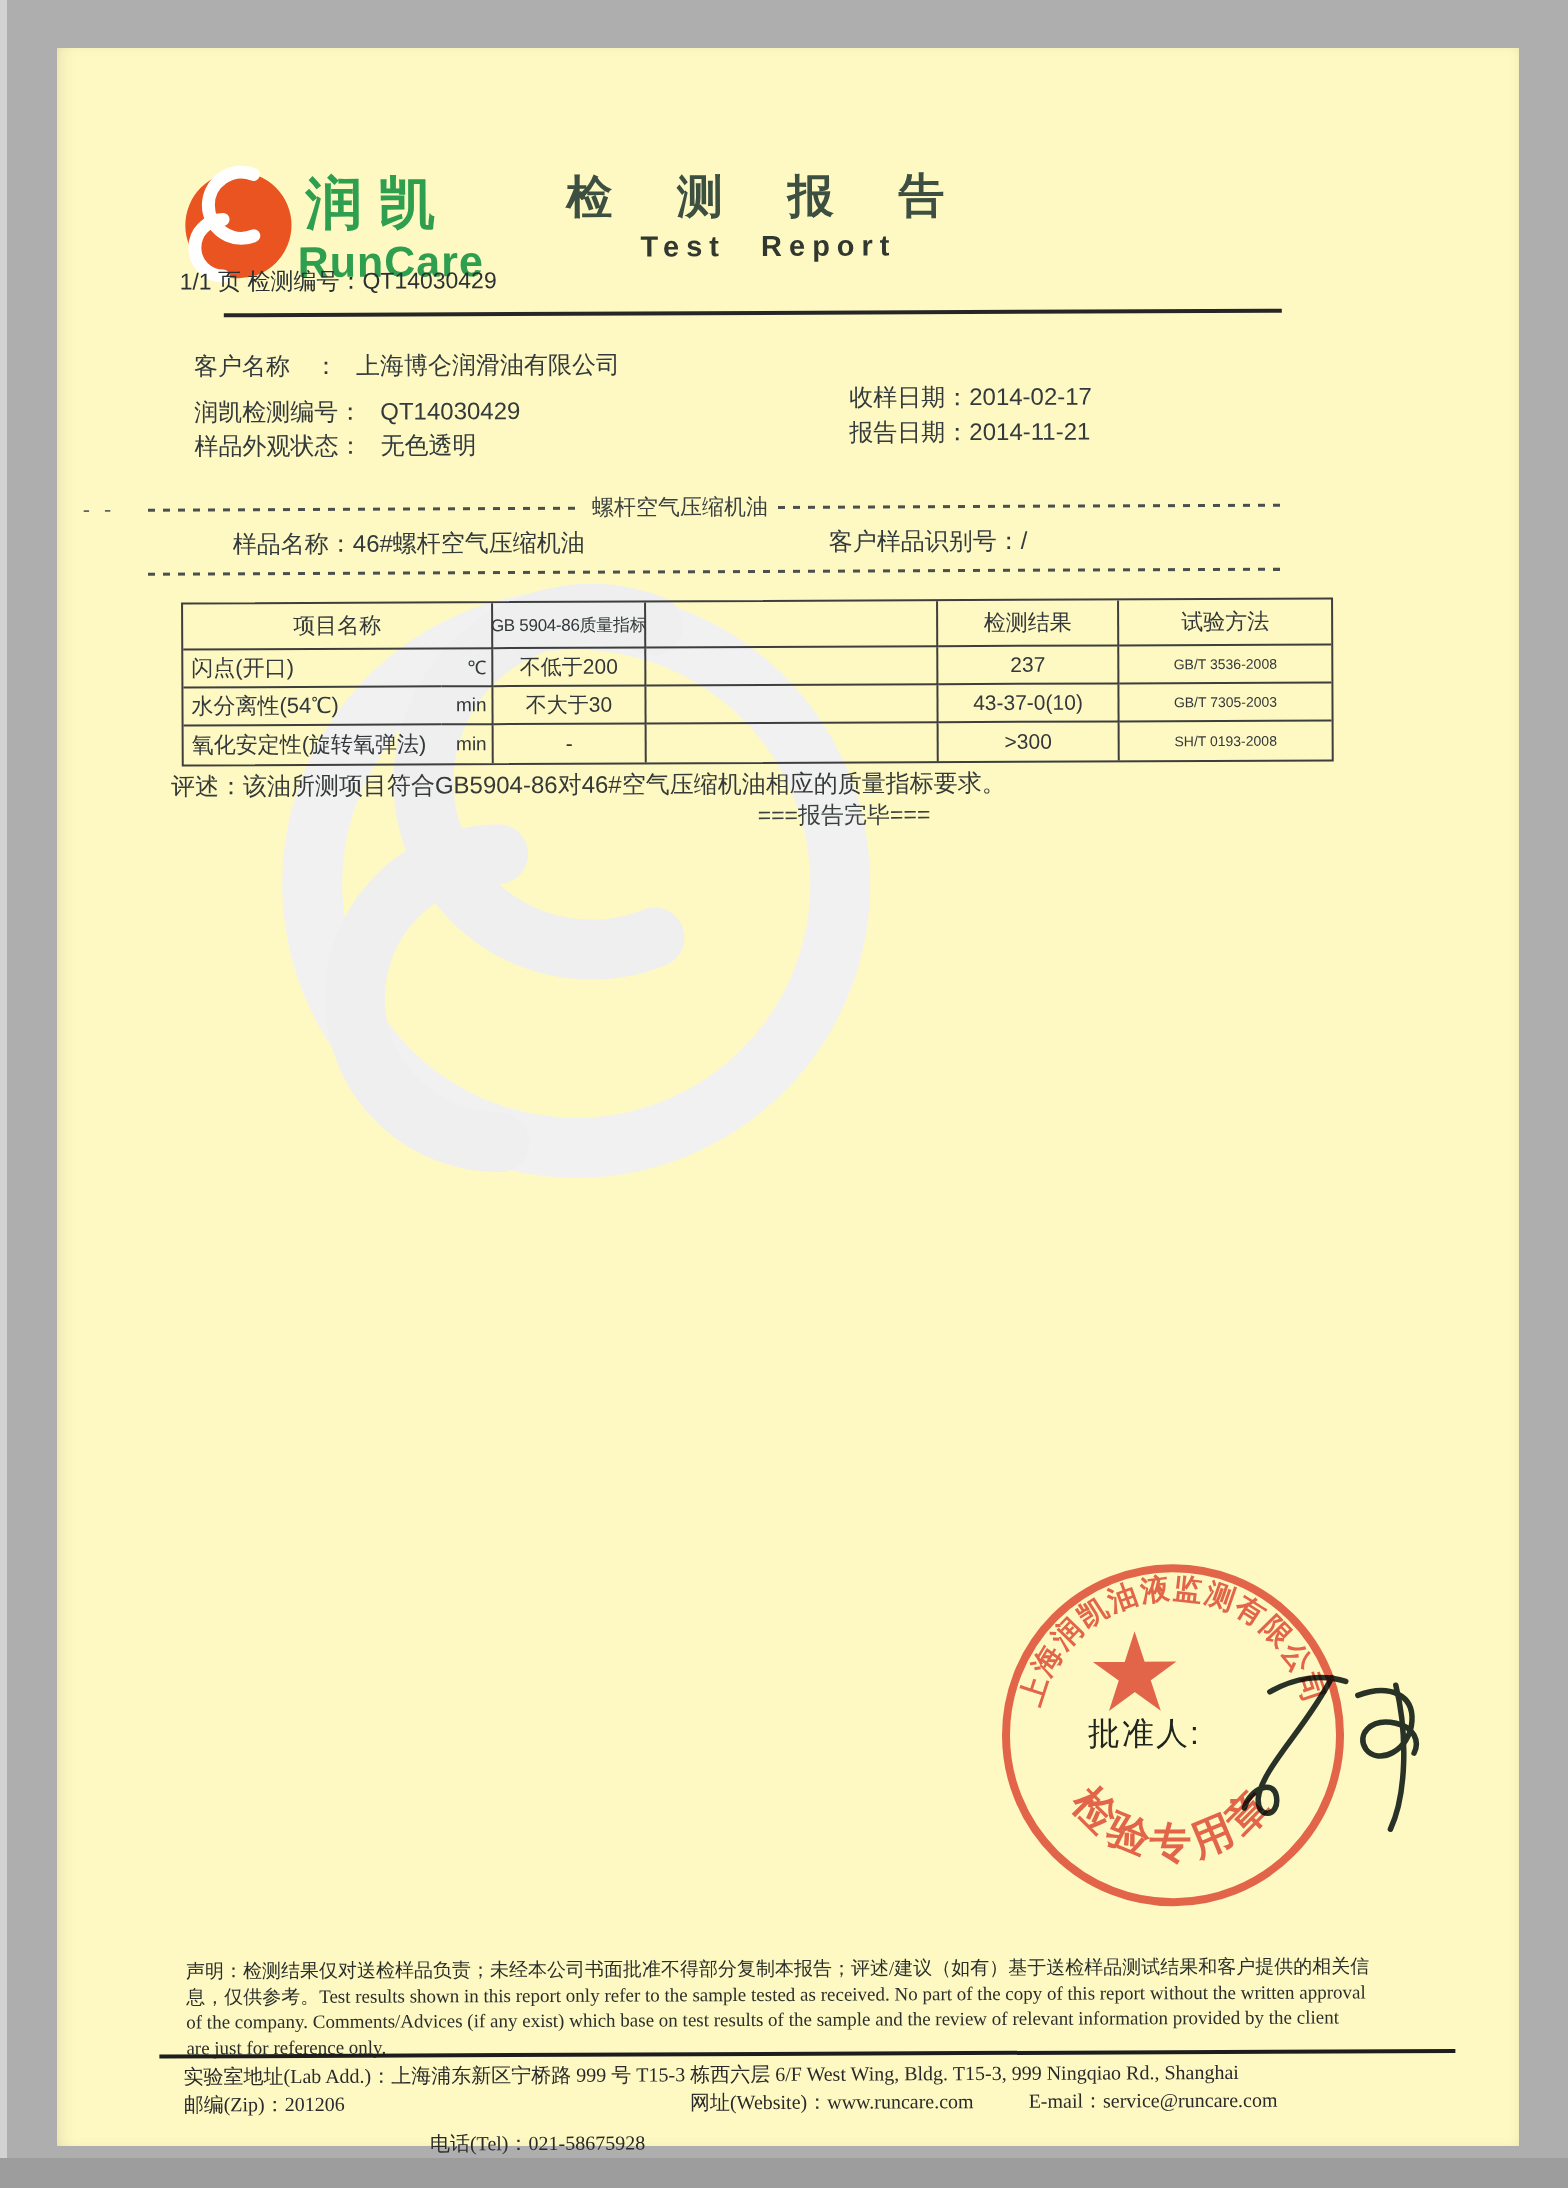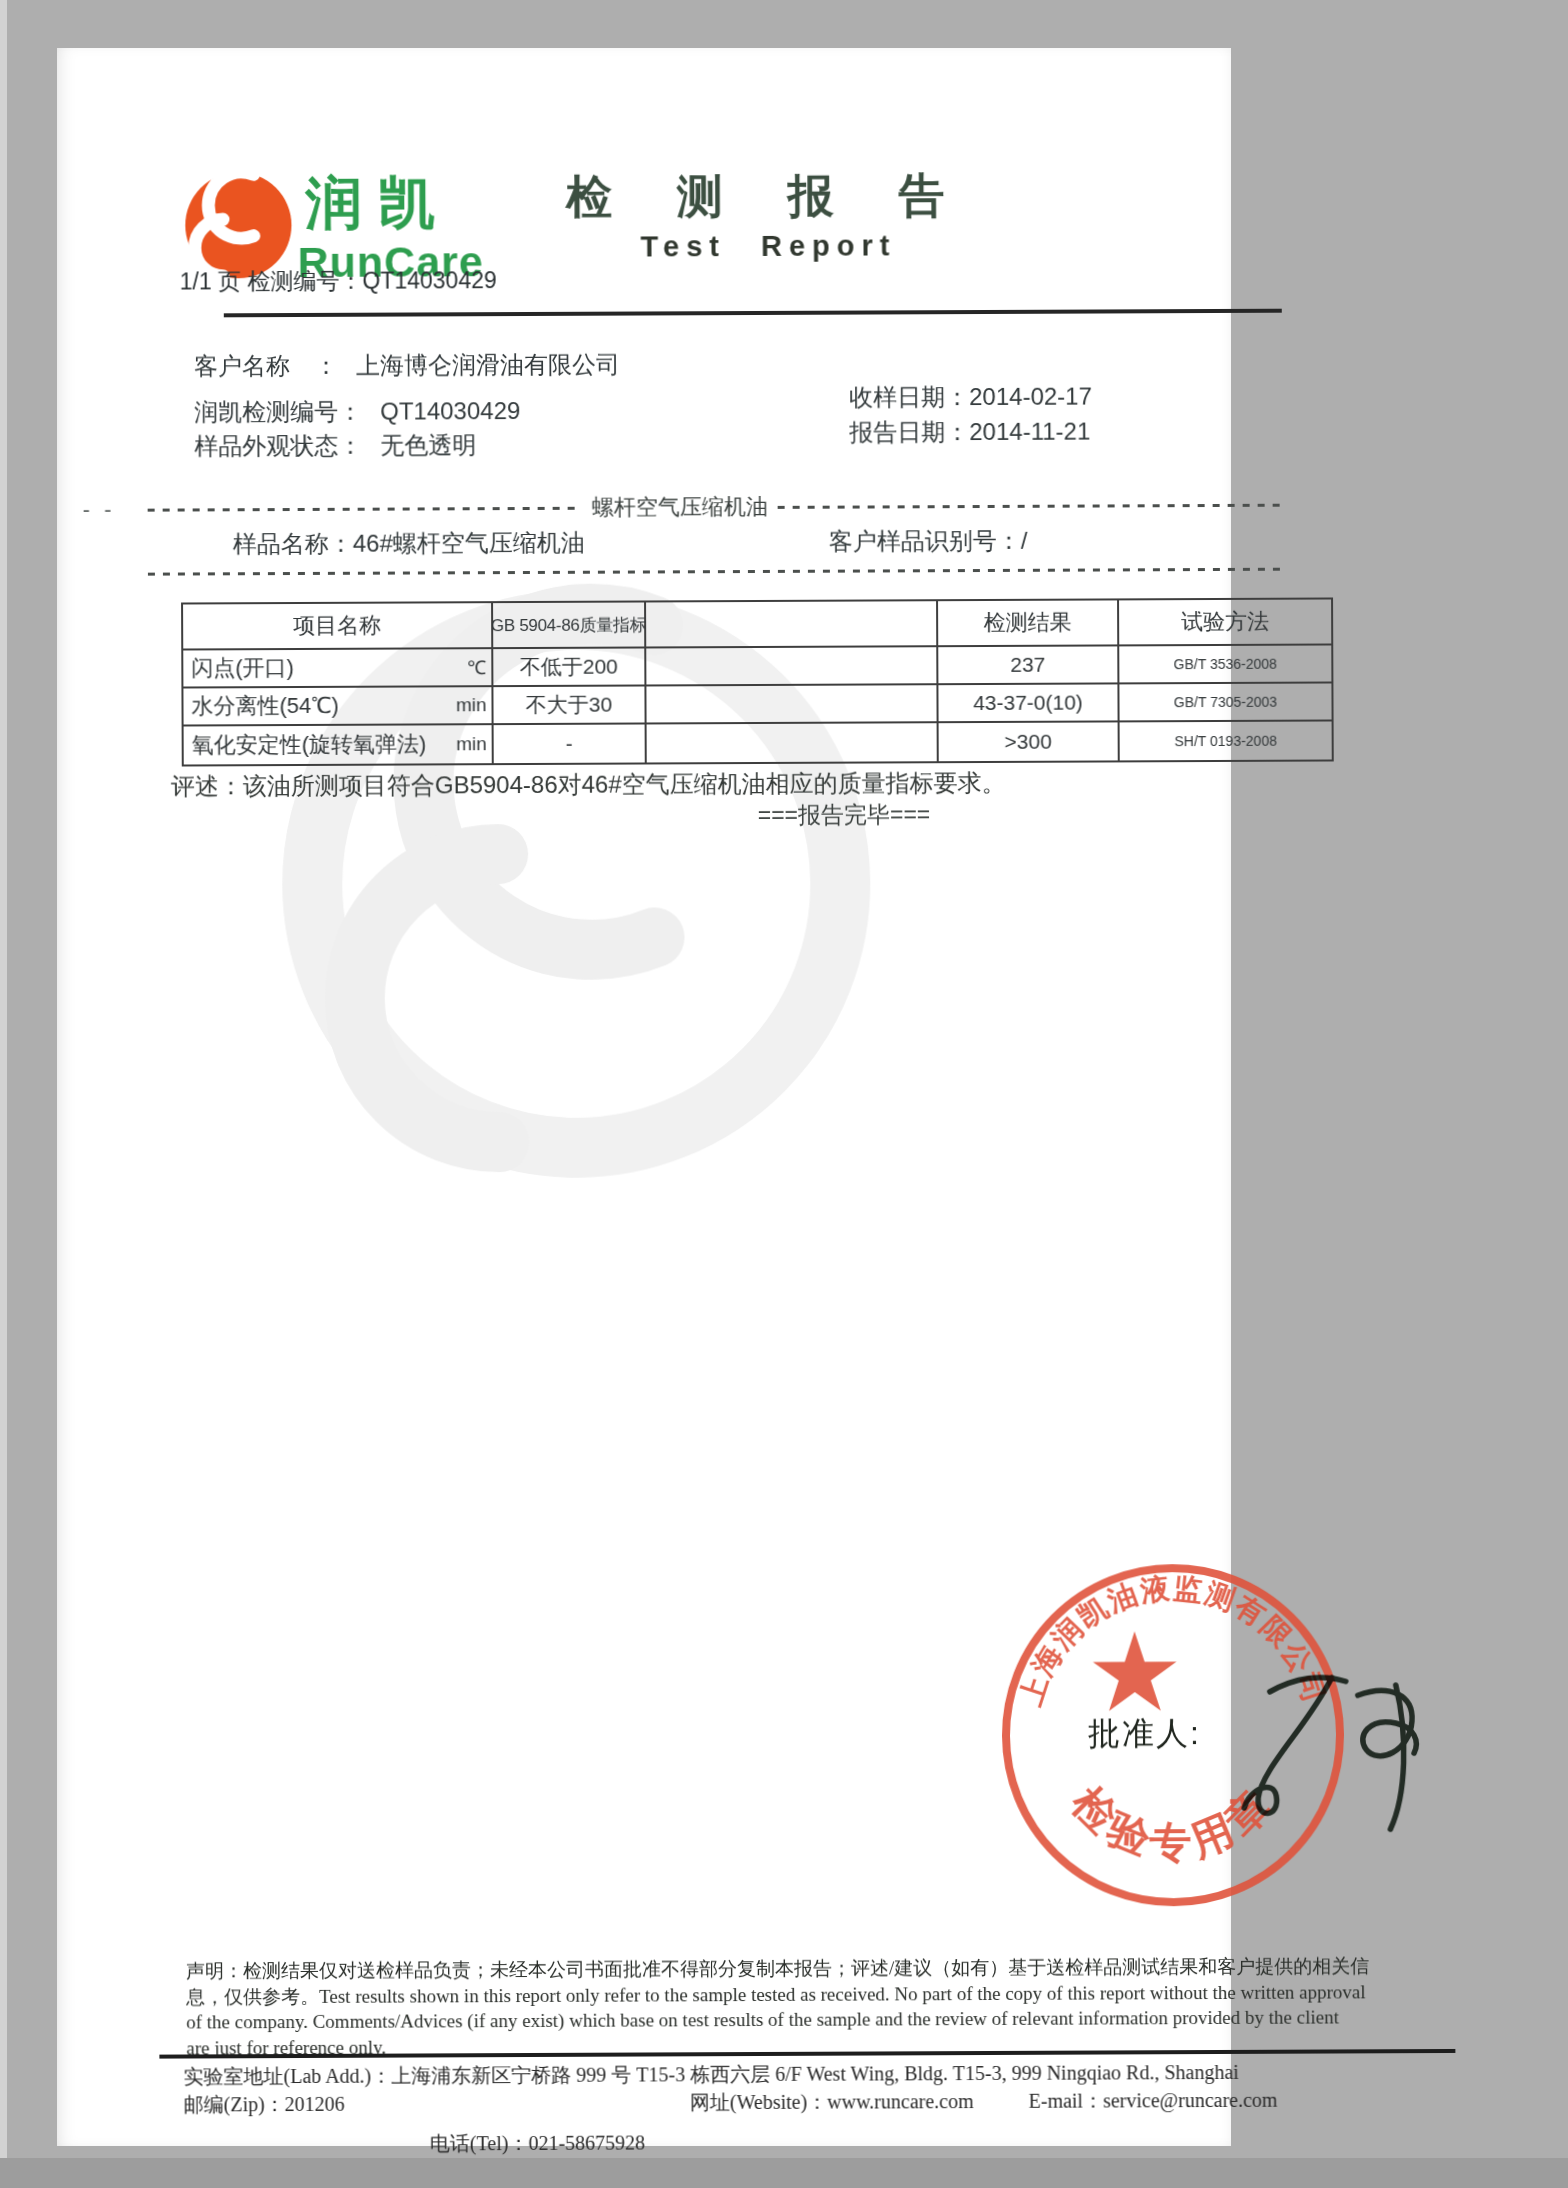--- a/index.html
+++ b/index.html
@@ -1,20 +1,20 @@
 <!DOCTYPE html>
 <html><head>
 <meta charset="utf-8">
 <style>
   html,body{margin:0;padding:0;}
   body{font-family:"Liberation Sans",sans-serif;}
   #canvas{position:relative;width:1568px;height:2188px;background:#aeaeae;overflow:hidden;}
   #edge-strip{position:absolute;left:0;top:0;width:7px;height:2188px;background:#d2d2d2;}
   #bottom-band{position:absolute;left:0;top:2158px;width:1568px;height:30px;background:#9d9d9d;}
-  .page{position:absolute;left:57px;top:48px;width:1174px;height:2098px;background:#ffffff;
+  .page{position:absolute;left:57px;top:48px;width:1462px;height:2098px;background:#fef9c3;
         box-shadow:inset 10px 0 24px -18px rgba(0,0,0,.30), inset -6px 0 18px -14px rgba(0,0,0,.18);}
   .content{position:absolute;left:0;top:0;width:100%;height:100%;transform:rotate(-0.25deg);transform-origin:700px 1000px;}
   .abs{position:absolute;}
 
   
   .watermark{left:200px;top:505px;z-index:0;}
 
   
   .logo-icon{left:126px;top:110px;z-index:2;}
   .logo-cn{left:252px;top:116px;font-size:57px;font-weight:600;color:#2e9e4f;letter-spacing:16px;z-index:2;}

